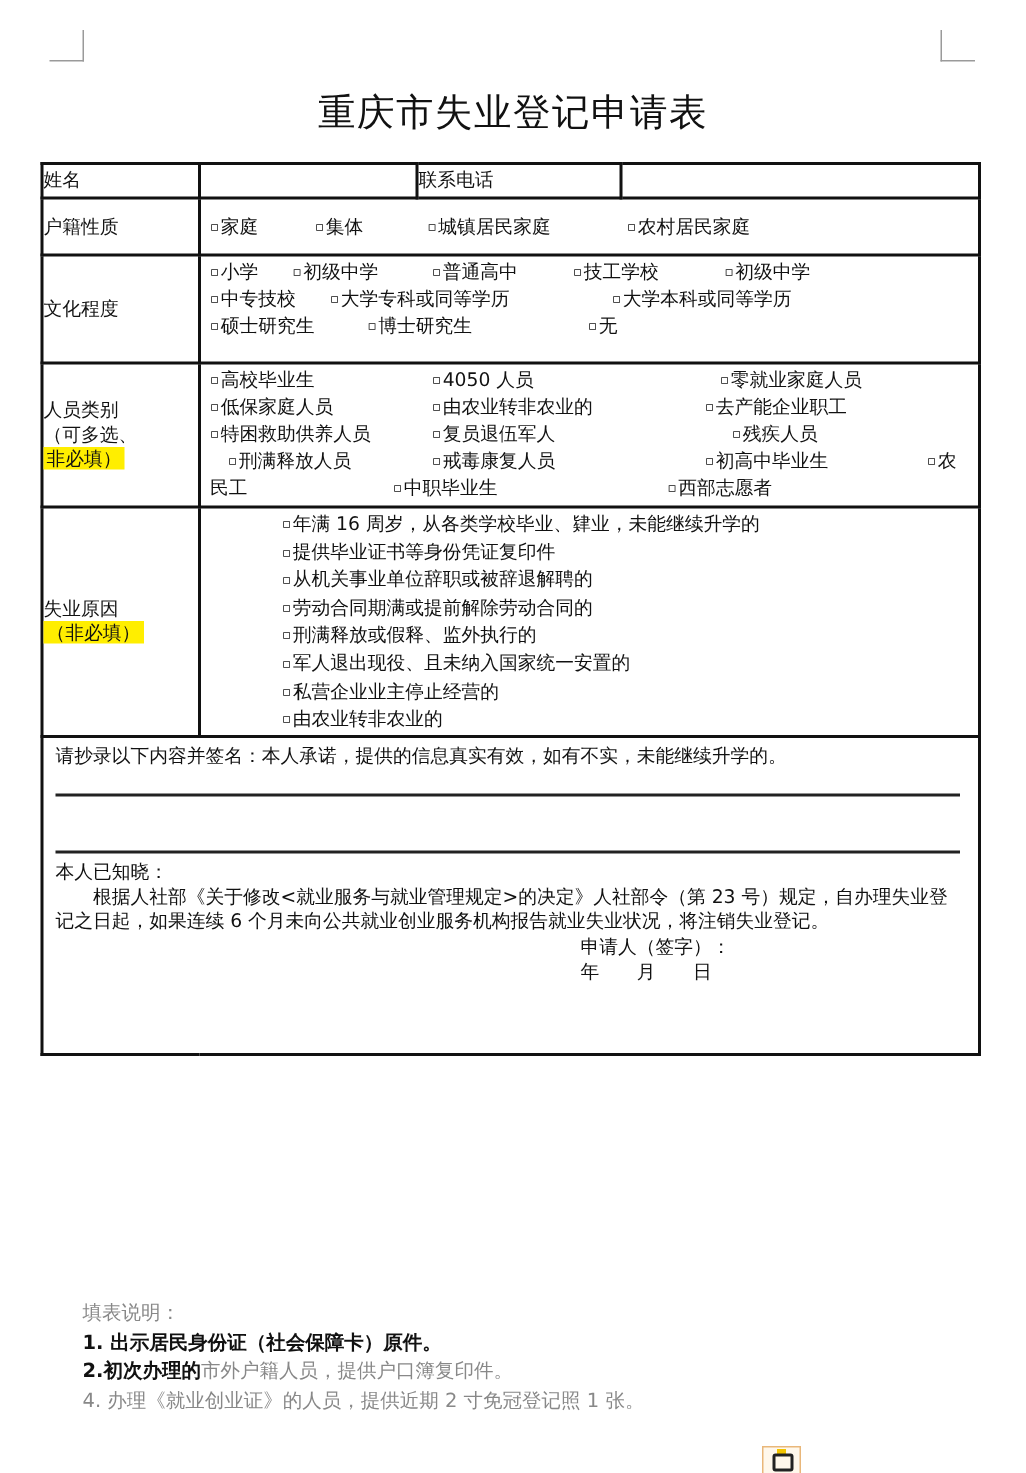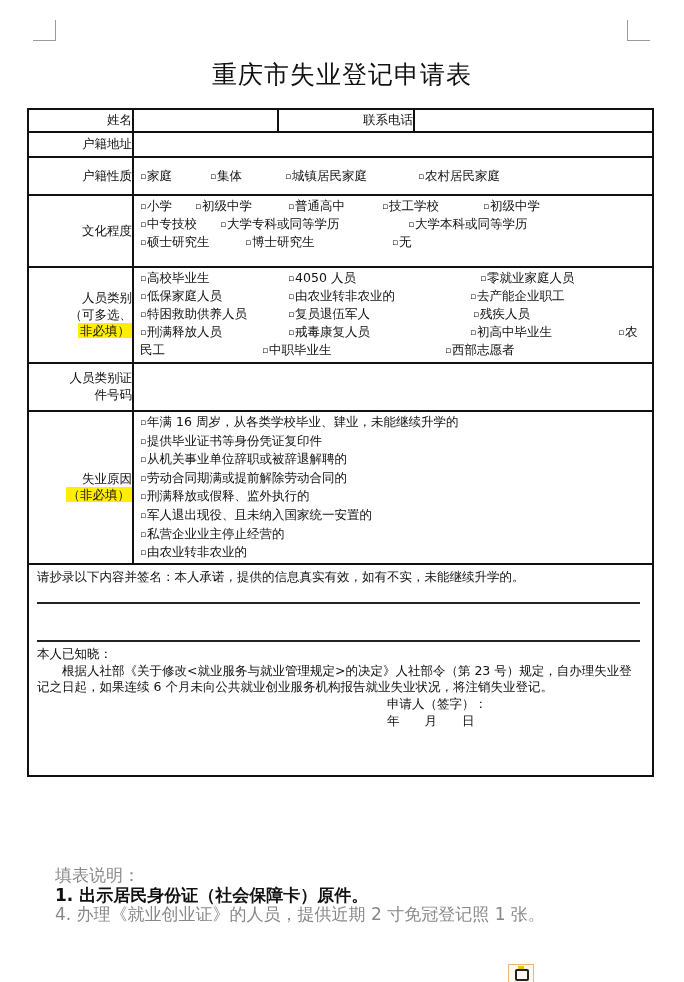--- a/index.html
+++ b/index.html
@@ -16,34 +16,34 @@
     font-size: 25px; letter-spacing: 1px; color: #111;
   }
 
   table.form {
     position: absolute; left: 27px; top: 108px; width: 625px;
     border-collapse: collapse; table-layout: fixed;
   }
   table.form td {
     border: 2px solid #111; padding: 0; vertical-align: middle; font-size: 12.5px; line-height: 1.35;
   }
-  td.lbl { text-align: right; width: 103px; }
+  td.lbl { text-align: left; width: 103px; }
   .hl { background: #ffee00; padding: 0 2px; }
   .opts { padding: 1px 6px !important; }
   .line { white-space: nowrap; height: 18px; line-height: 18px; position: relative; }
   .line span { position: absolute; top: 0; }
   .cb { font-size: 9px; margin-right: 1px; vertical-align: 1px; }
-  .reasons .row { height: 18.6px; line-height: 18.6px; white-space: nowrap; }
+  .reasons .row { height: 18.6px; line-height: 18.6px; white-space: nowrap; margin-left: 48px; }
 
   .decl { padding: 4px 8px 2px 8px !important; vertical-align: top !important; font-size: 12.5px; line-height: 19px; }
   .rule { border-top: 2px solid #222; margin: 0 4px 0 0; }
   .indent { text-indent: 2em; }
   .sign { padding-left: 350px; }
 
-  .notes { position: absolute; left: 55px; top: 866px; font-size: 17px; line-height: 19.5px; }
+  .notes { position: absolute; left: 55px; top: 866px; font-size: 13px; line-height: 19.5px; }
   .notes .gray { color: #888; }
   .notes .bold { color: #111; font-weight: bold; }
   .stamp {
     position: absolute; left: 508px; top: 964px; width: 24px; height: 18px;
     border: 1px solid #e9b77a; background: #fff8ec;
   }
   .stamp:after {
     content: ""; position: absolute; left: 6px; top: 4px; width: 10px; height: 8px;
     border: 2px solid #222; border-radius: 2px;
   }
@@ -65,24 +65,20 @@
       <col style="width:145px">
       <col style="width:136px">
       <col style="width:239px">
   </colgroup>
   <tbody>
       <tr style="height:23px">
     <td class="lbl">姓名</td>
     <td></td>
     <td class="lbl">联系电话</td>
     <td></td>
-  </tr>
-  <tr style="height:25px">
-    <td class="lbl">户籍地址</td>
-    <td colspan="3"></td>
   </tr>
   <tr style="height:38px">
     <td class="lbl">户籍性质</td>
     <td colspan="3" class="opts">
       <div class="line">
         <span style="left:0"><span class="cb" style="position:static">▫</span><span style="position:static">家庭</span></span>
         <span style="left:70px"><span class="cb" style="position:static">▫</span><span style="position:static">集体</span></span>
         <span style="left:145px"><span class="cb" style="position:static">▫</span><span style="position:static">城镇居民家庭</span></span>
         <span style="left:278px"><span class="cb" style="position:static">▫</span><span style="position:static">农村居民家庭</span></span>
       </div>
@@ -123,41 +119,34 @@
         <span style="left:340px"><span class="cb" style="position:static">▫</span><span style="position:static">零就业家庭人员</span></span>
       </div>
       <div class="line">
         <span style="left:0"><span class="cb" style="position:static">▫</span><span style="position:static">低保家庭人员</span></span>
         <span style="left:148px"><span class="cb" style="position:static">▫</span><span style="position:static">由农业转非农业的</span></span>
         <span style="left:330px"><span class="cb" style="position:static">▫</span><span style="position:static">去产能企业职工</span></span>
       </div>
       <div class="line">
         <span style="left:0"><span class="cb" style="position:static">▫</span><span style="position:static">特困救助供养人员</span></span>
         <span style="left:148px"><span class="cb" style="position:static">▫</span><span style="position:static">复员退伍军人</span></span>
-        <span style="left:333px"><span class="cb" style="position:static">▫</span><span style="position:static">残疾人员</span></span>
+        <span style="left:348px"><span class="cb" style="position:static">▫</span><span style="position:static">残疾人员</span></span>
       </div>
       <div class="line">
-        <span style="left:0"><span class="cb" style="position:static">▫</span><span style="position:static">刑满释放人员</span></span>
+        <span style="left:12px"><span class="cb" style="position:static">▫</span><span style="position:static">刑满释放人员</span></span>
         <span style="left:148px"><span class="cb" style="position:static">▫</span><span style="position:static">戒毒康复人员</span></span>
         <span style="left:330px"><span class="cb" style="position:static">▫</span><span style="position:static">初高中毕业生</span></span>
         <span style="left:478px"><span class="cb" style="position:static">▫</span><span style="position:static">农</span></span>
       </div>
       <div class="line">
         <span style="left:0">民工</span>
         <span style="left:122px"><span class="cb" style="position:static">▫</span><span style="position:static">中职毕业生</span></span>
         <span style="left:305px"><span class="cb" style="position:static">▫</span><span style="position:static">西部志愿者</span></span>
       </div>
     </td>
-  </tr>
-  <tr style="height:48px">
-    <td class="lbl">
-      <div>人员类别证</div>
-      <div>件号码</div>
-    </td>
-    <td colspan="3"></td>
   </tr>
   <tr style="height:152px">
     <td class="lbl">
       <div>失业原因</div>
       <div><span class="hl">（非必填）</span></div>
     </td>
     <td colspan="3" class="opts reasons" style="vertical-align:top;padding-top:0">
       <div class="row"><span class="cb">▫</span><span>年满 16 周岁，从各类学校毕业、肄业，未能继续升学的</span></div>
       <div class="row"><span class="cb">▫</span><span>提供毕业证书等身份凭证复印件</span></div>
       <div class="row"><span class="cb">▫</span><span>从机关事业单位辞职或被辞退解聘的</span></div>
@@ -181,16 +170,17 @@
       <div class="sign">申请人（签字）：</div>
       <div class="sign">年　　月　　日</div>
     </td>
   </tr>
 </tbody>
   </table>
 
 <div class="notes">
   <div class="gray">填表说明：</div>
   <div class="bold">1. 出示居民身份证（社会保障卡）原件。</div>
+  <div><span class="bold">2.初次办理的</span><span class="gray">市外户籍人员，提供户口簿复印件。</span></div>
   <div class="gray">4. 办理《就业创业证》的人员，提供近期 2 寸免冠登记照 1 张。</div>
 </div>
 
 <div class="stamp"></div>
 
 </body></html>

